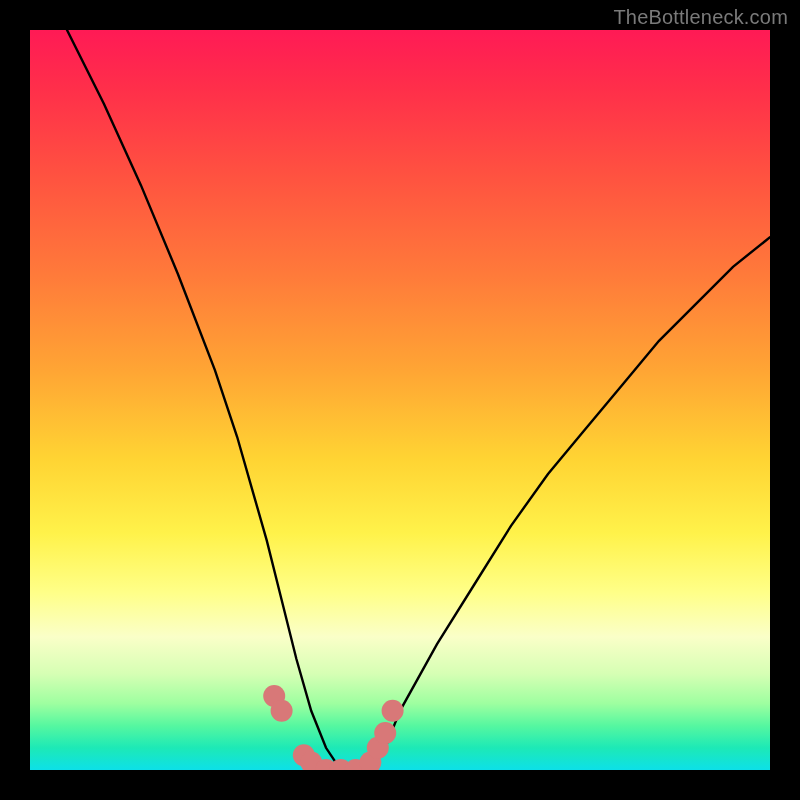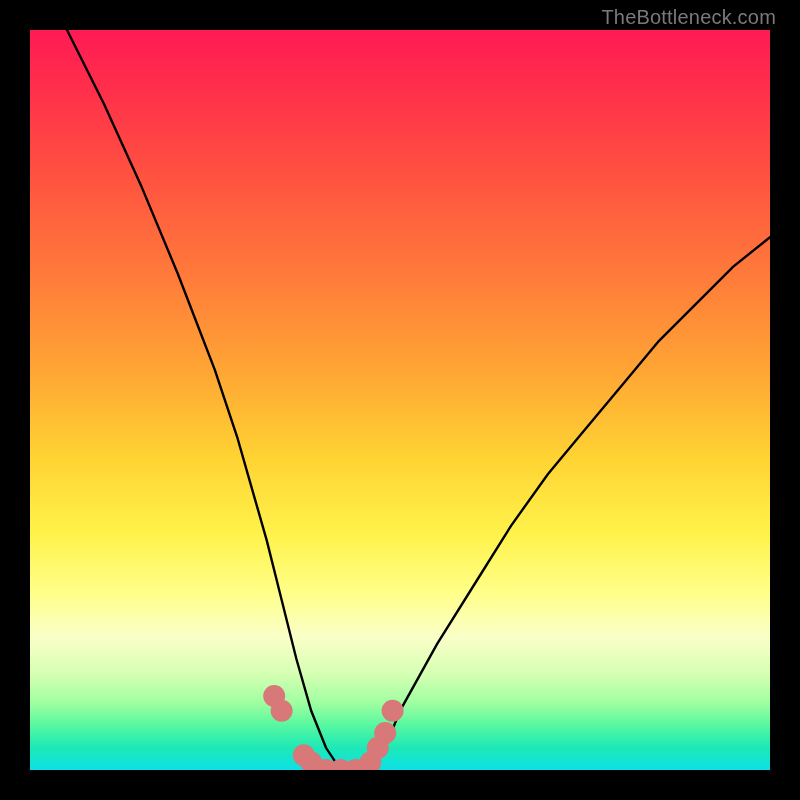--- a/index.html
+++ b/index.html
@@ -13,21 +13,21 @@
   }
   .frame {
     position: relative;
     width: 800px;
     height: 800px;
     background: #000;
   }
   .watermark {
     position: absolute;
     top: 6px;
-    right: 24px;
+    right: 12px;
     color: #7a7a7a;
     font-size: 20px;
     font-weight: 500;
     letter-spacing: 0.2px;
     z-index: 50;
   }
   .plot-area {
     position: absolute;
     left: 30px;
     top: 30px;

